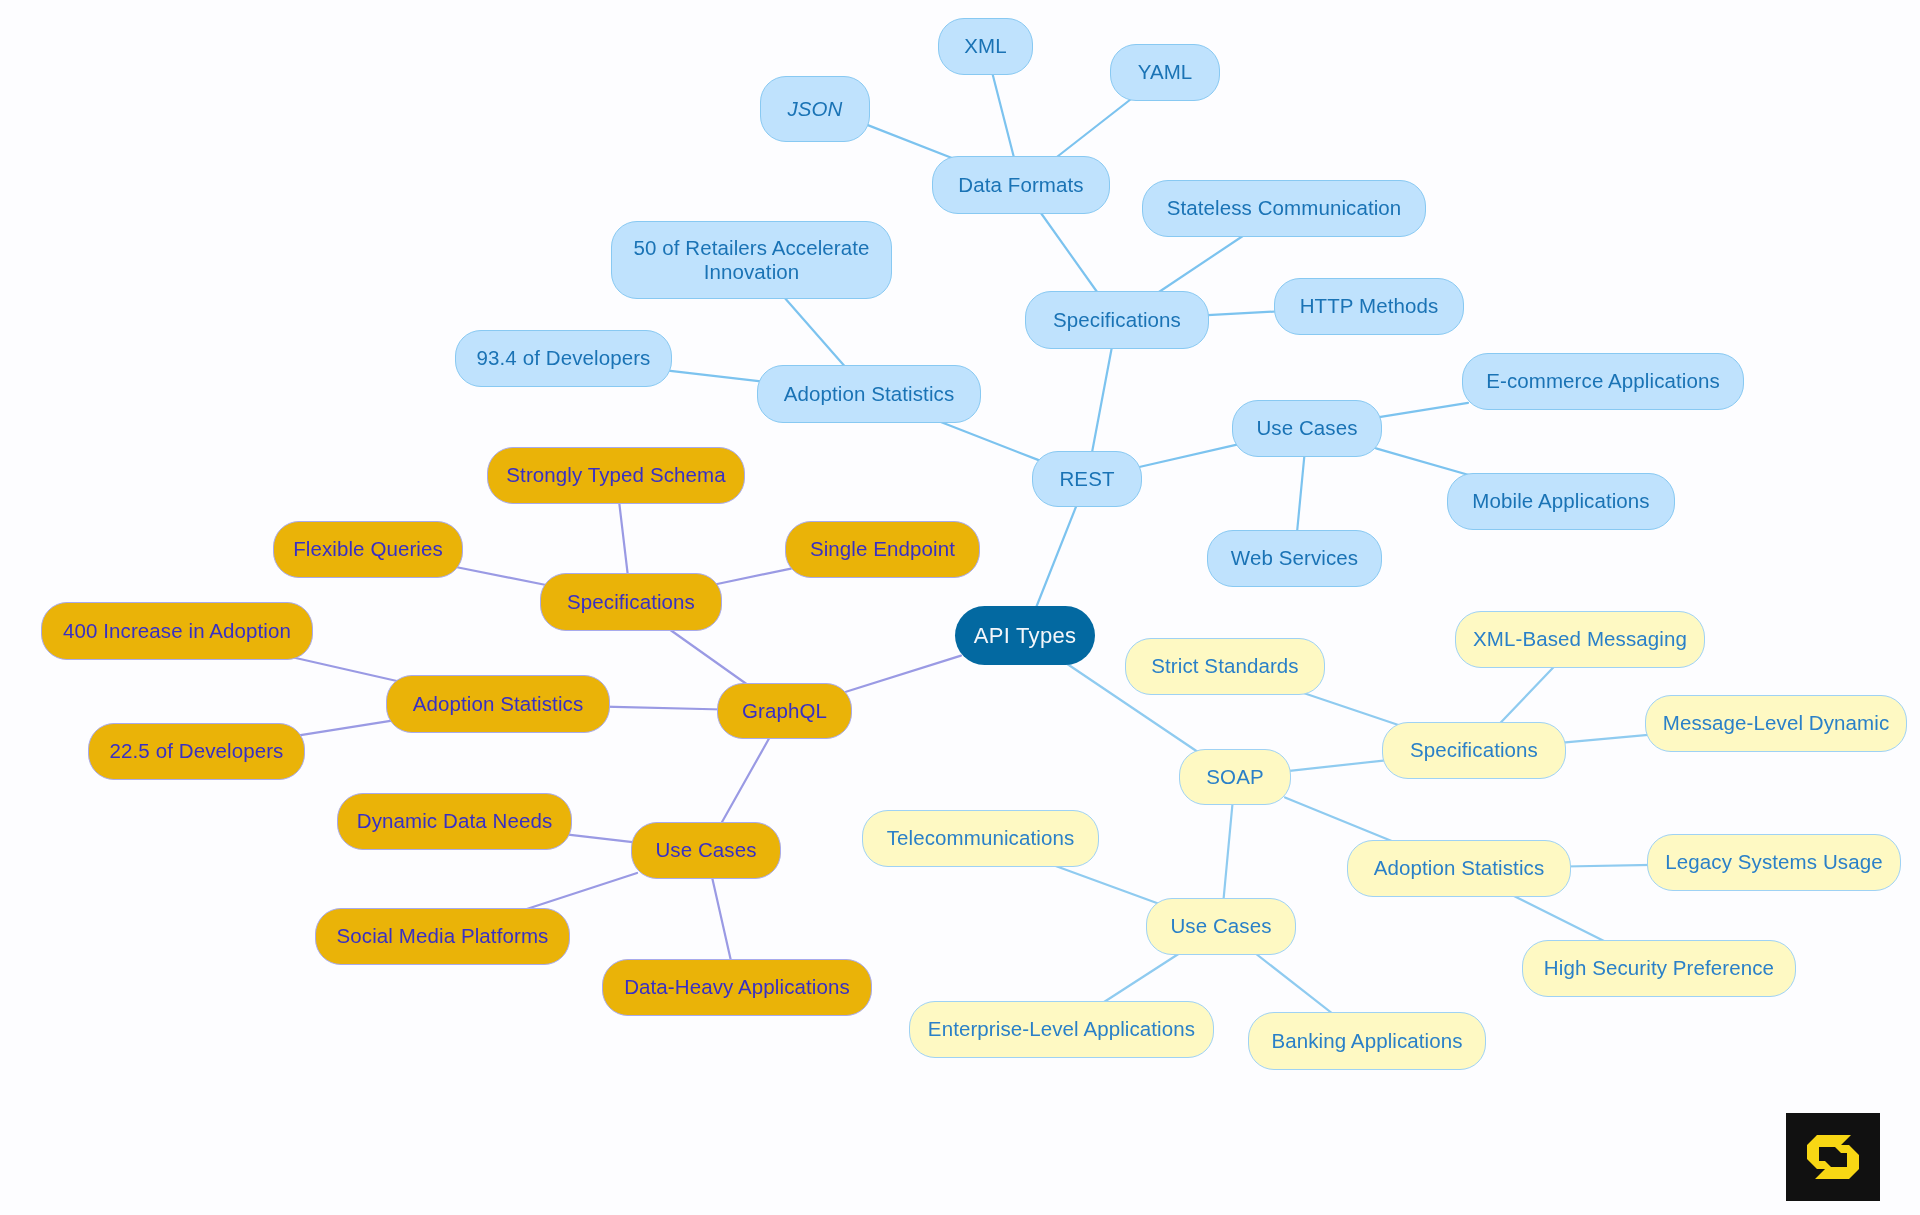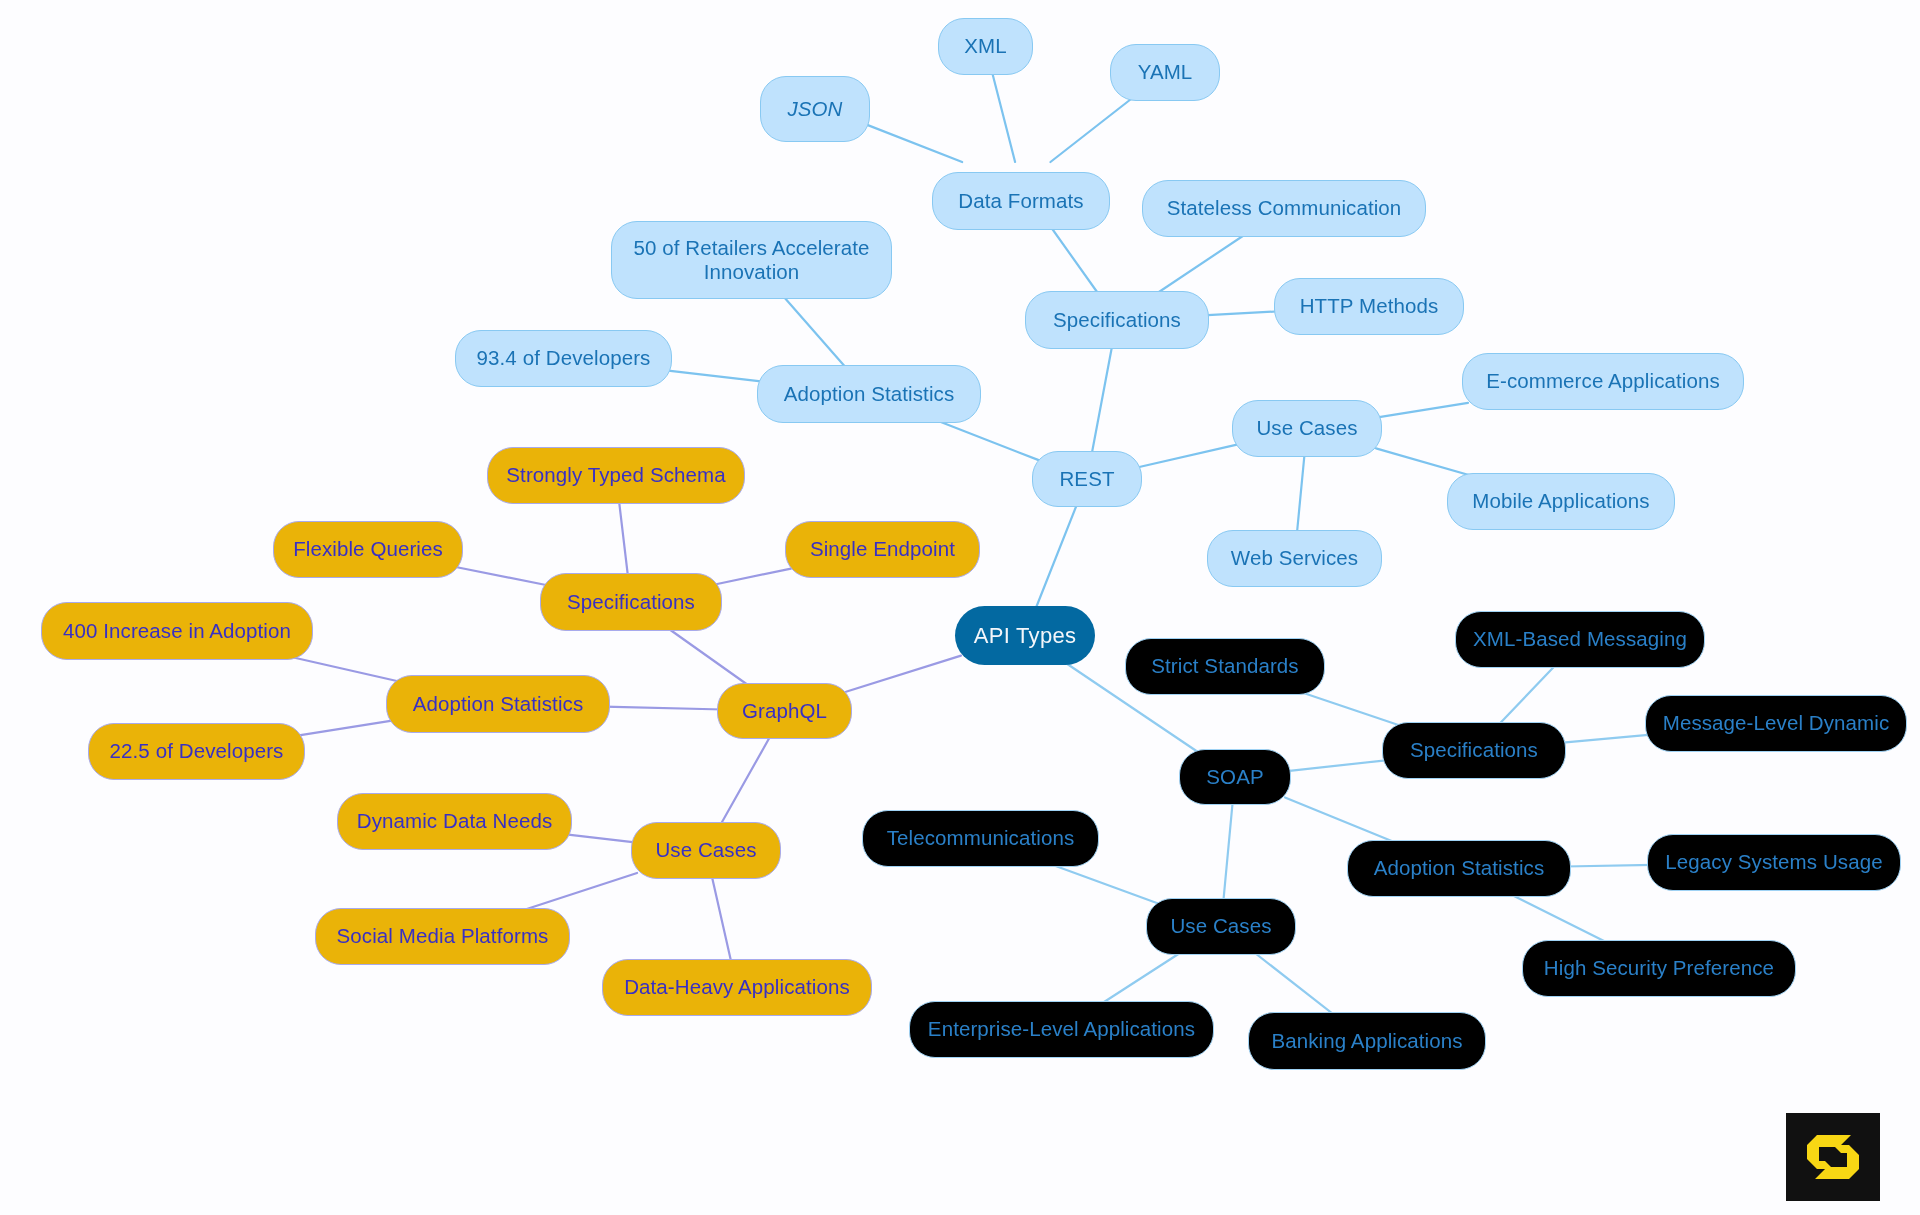--- a/index.html
+++ b/index.html
@@ -45,21 +45,21 @@
     font-size: 22px;
     letter-spacing: 0.3px;
   }
   .node.blue {
     background: #bfe2fd;
     border-color: #88c9f2;
     color: #1a73b5;
     font-size: 20.5px;
   }
   .node.blue-pale {
-    background: #000000;
+    background: #fef9c3;
     border-color: #9fd2f4;
     color: #2a80c8;
     font-size: 20.5px;
   }
   .node.purple {
     background: #eab308;
     border-color: #a8aaec;
     color: #3830c4;
     font-size: 20.5px;
   }
@@ -119,21 +119,21 @@
       <line x1="637" y1="842.5437375745527" x2="566" y2="834.3568588469185" stroke="#9a9ae4" stroke-width="2.2" stroke-linecap="round"></line>
       <line x1="637.0610465116279" y1="873" x2="511.4389534883721" y2="914" stroke="#9a9ae4" stroke-width="2.2" stroke-linecap="round"></line>
       <line x1="711.0912408759124" y1="873" x2="731.9087591240876" y2="965" stroke="#9a9ae4" stroke-width="2.2" stroke-linecap="round"></line>
     </svg>
   <div id="node-layer">
       <div class="node root" style="left: 955px; top: 606px; width: 140px; height: 59px;">API Types</div>
       <div class="node blue" style="left: 1032px; top: 451px; width: 110px; height: 56px;">REST</div>
       <div class="node blue" style="left: 1025px; top: 291px; width: 184px; height: 58px;">Specifications</div>
       <div class="node blue" style="left: 1142px; top: 180px; width: 284px; height: 57px;">Stateless Communication</div>
       <div class="node blue" style="left: 1274px; top: 278px; width: 190px; height: 57px;">HTTP Methods</div>
-      <div class="node blue" style="left: 932px; top: 172px; width: 178px; height: 58px; text-align: right;">Data Formats</div>
+      <div class="node blue" style="left: 932px; top: 156px; width: 178px; height: 58px; text-align: right;">Data Formats</div>
       <div class="node blue" style="left: 760px; top: 76px; width: 110px; height: 66px; font-style: italic;">JSON</div>
       <div class="node blue" style="left: 938px; top: 18px; width: 95px; height: 57px;">XML</div>
       <div class="node blue" style="left: 1110px; top: 44px; width: 110px; height: 57px;">YAML</div>
       <div class="node blue" style="left: 757px; top: 365px; width: 224px; height: 58px;">Adoption Statistics</div>
       <div class="node blue" style="left: 611px; top: 221px; width: 281px; height: 78px;">50 of Retailers Accelerate
 Innovation</div>
       <div class="node blue" style="left: 455px; top: 330px; width: 217px; height: 57px;">93.4 of Developers</div>
       <div class="node blue" style="left: 1232px; top: 400px; width: 150px; height: 57px;">Use Cases</div>
       <div class="node blue" style="left: 1462px; top: 353px; width: 282px; height: 57px;">E-commerce Applications</div>
       <div class="node blue" style="left: 1447px; top: 473px; width: 228px; height: 57px;">Mobile Applications</div>

